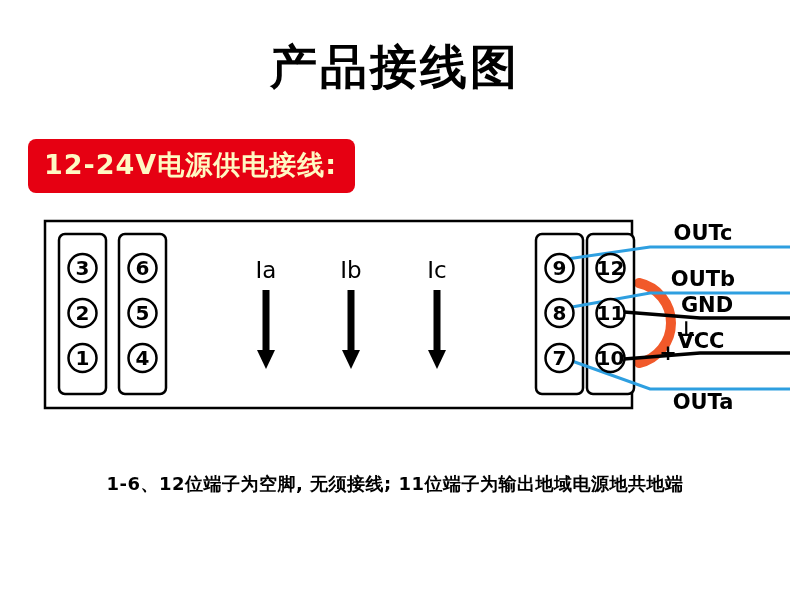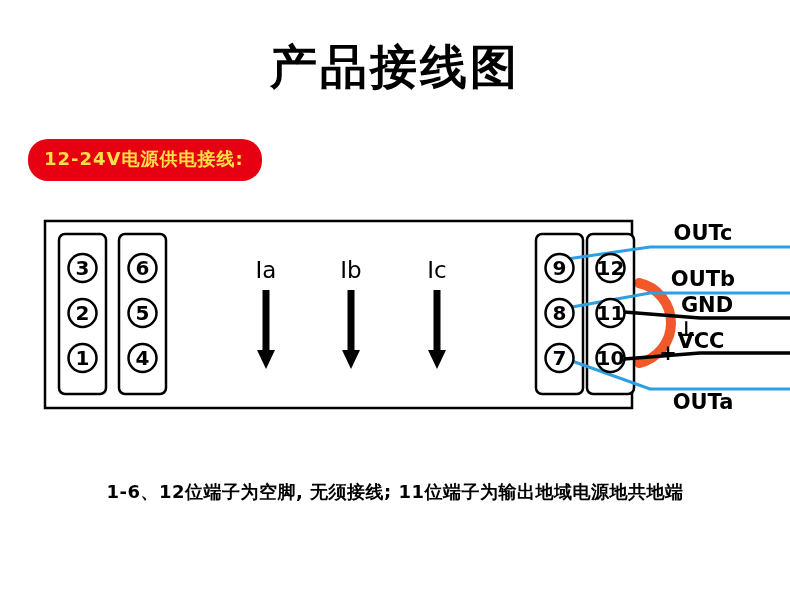--- a/index.html
+++ b/index.html
@@ -6,30 +6,30 @@
   .canvas{
     position:relative;width:790px;height:597px;background:#ffffff;overflow:hidden;
     font-family:"DejaVu Sans","Liberation Sans",sans-serif;
   }
   .title{
     position:absolute;top:36px;left:0;width:790px;margin:0;
     text-align:center;font-size:47px;font-weight:900;color:#000;letter-spacing:3px;
   }
   .badge{
     position:absolute;top:139px;left:28px;
-    background:#e60012;color:#fde047;border-radius:20px;
-    font-size:18px;font-weight:800;padding:8px 18px 10px 16px;letter-spacing:1px;
+    background:#e60012;color:#fef9c3;border-radius:8px;
+    font-size:27px;font-weight:800;padding:8px 18px 10px 16px;letter-spacing:1px;
   }
   .diagram-svg{position:absolute;left:0;top:0;width:790px;height:597px;}
   .notes{
     position:absolute;left:0;width:790px;text-align:center;color:#000;
     font-size:18px;font-weight:600;letter-spacing:0.5px;
   }
   .note1{top:438px;}
-  .note2{top:472px;margin-top:8px;}
+  .note2{top:472px;}
   text{font-family:"DejaVu Sans","Liberation Sans",sans-serif;}
   .tnum{font-size:20px;font-weight:bold;fill:#000;text-anchor:middle;}
   .wlabel{font-size:21px;font-weight:bold;fill:#000;text-anchor:middle;}
   .phase{font-size:23px;fill:#000;text-anchor:middle;}
 </style>
 </head>
 <body>
 
 <div class="canvas">
 

